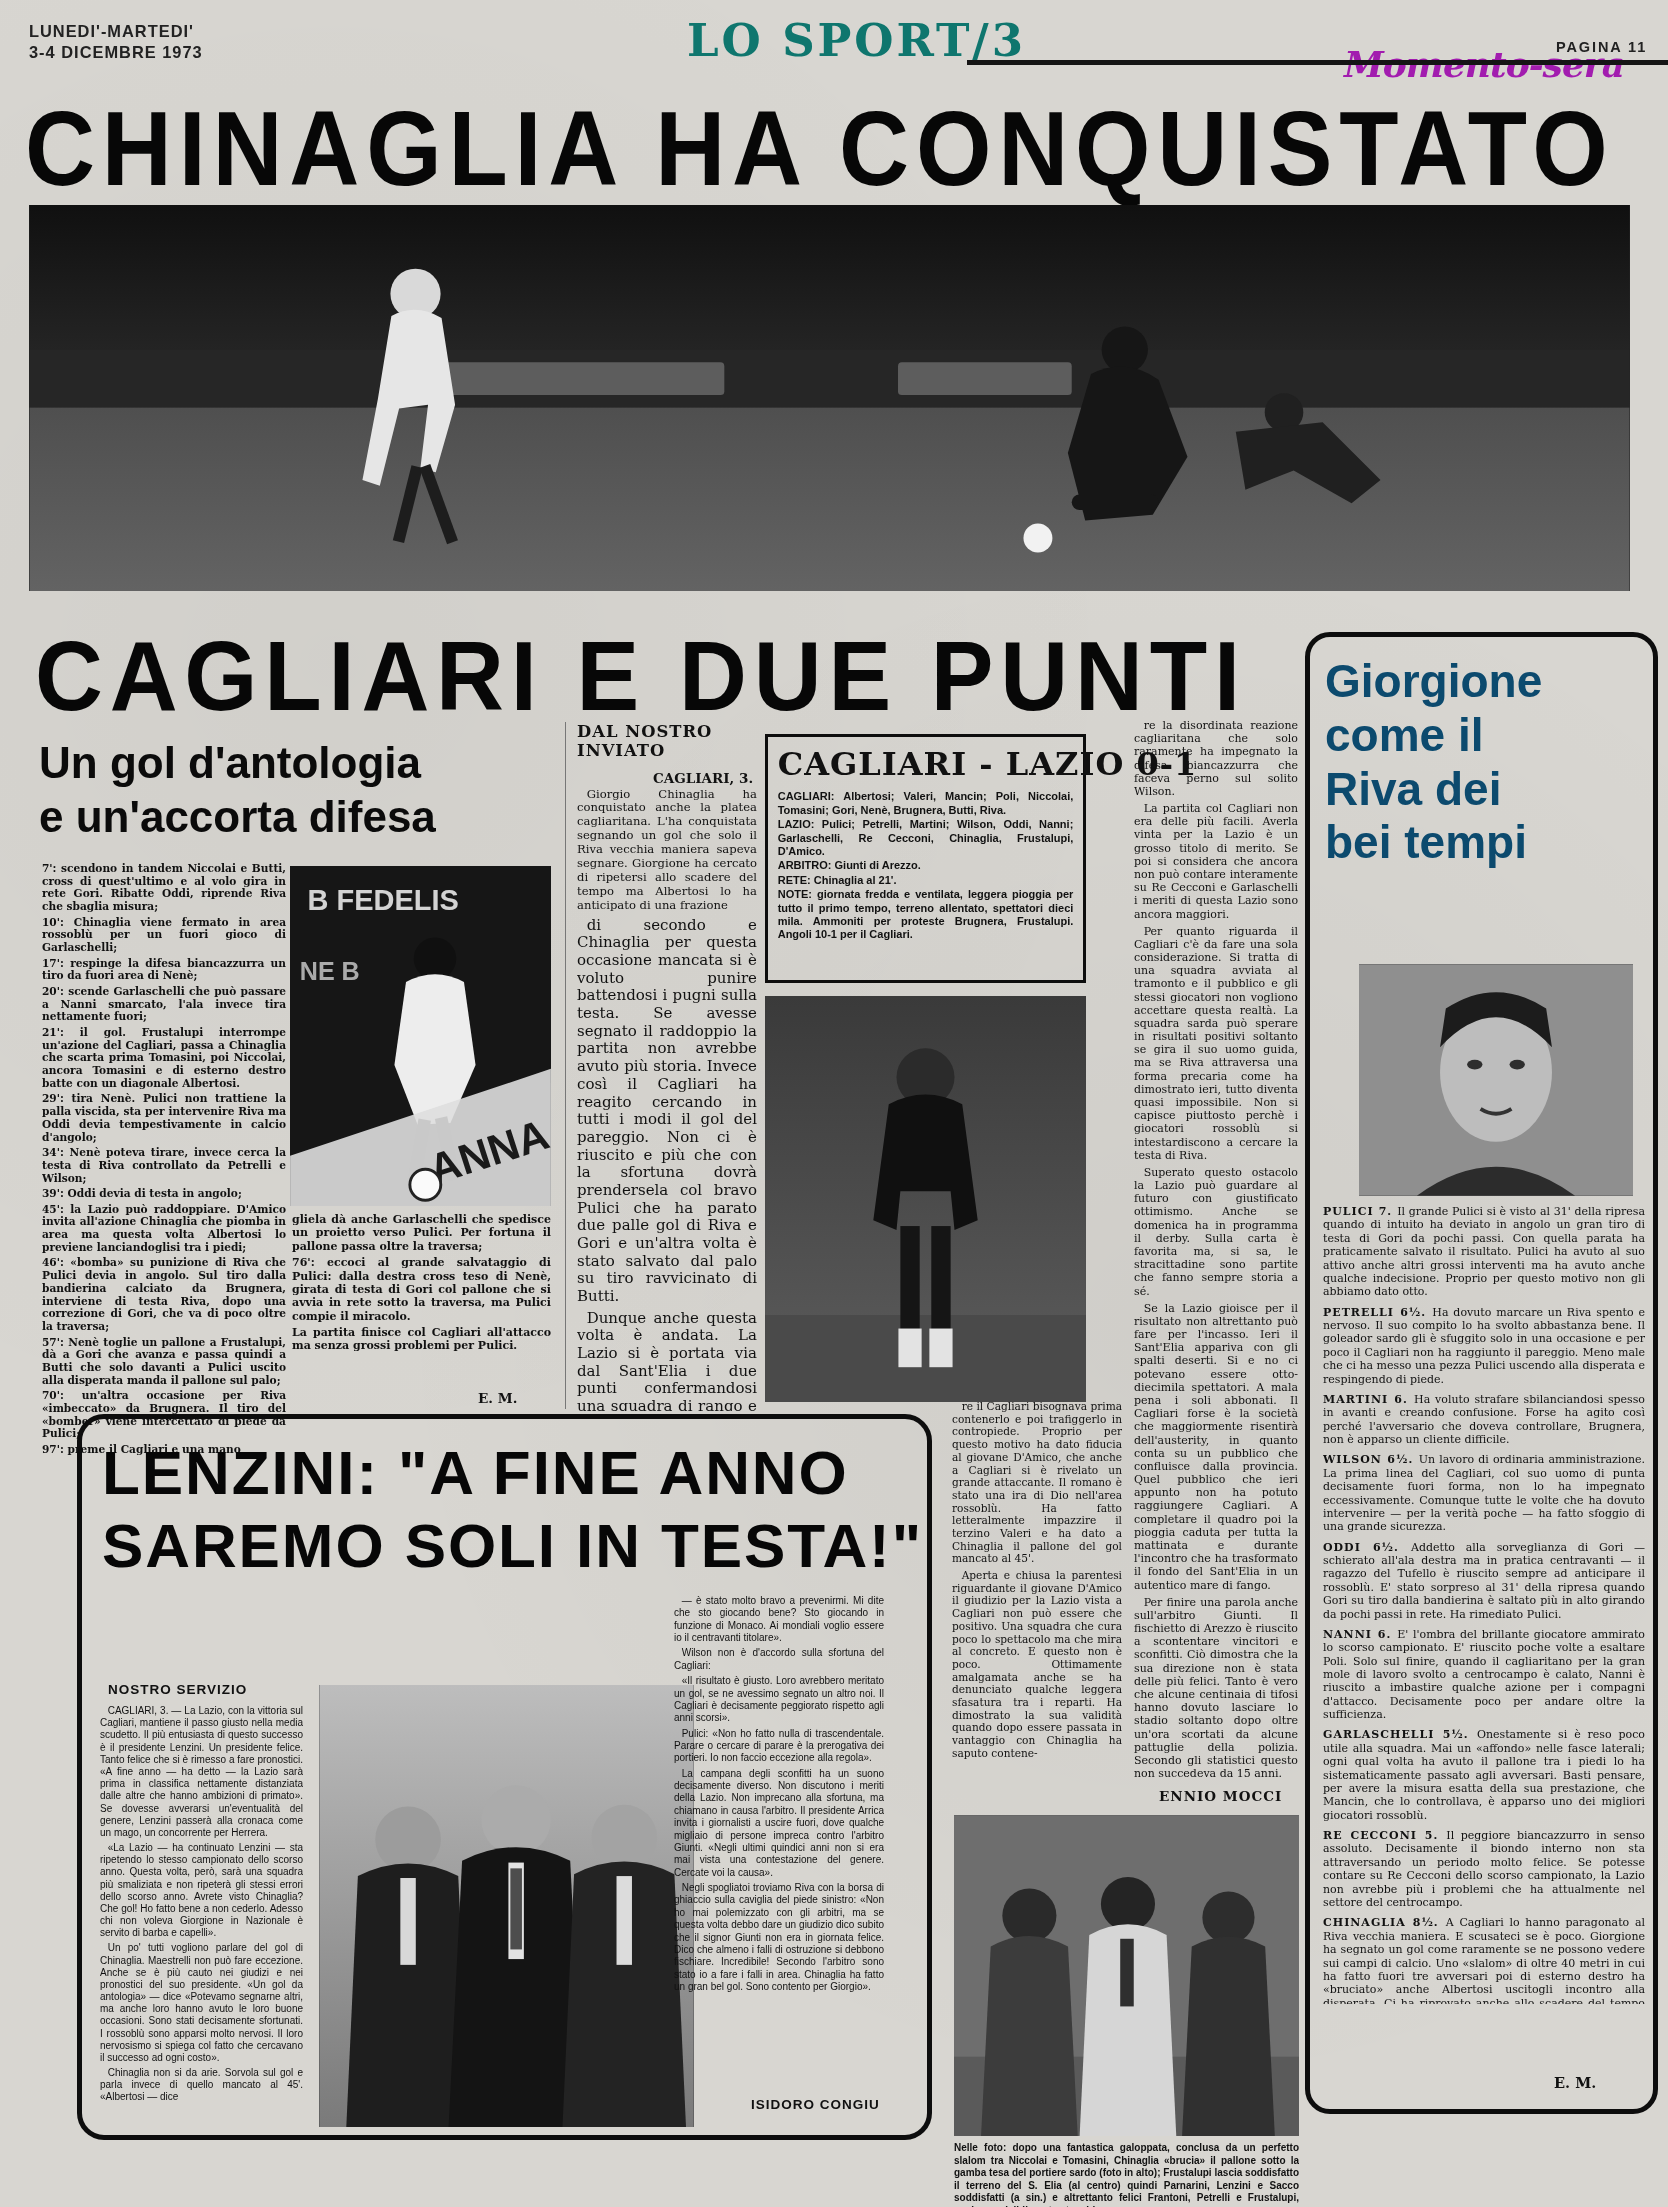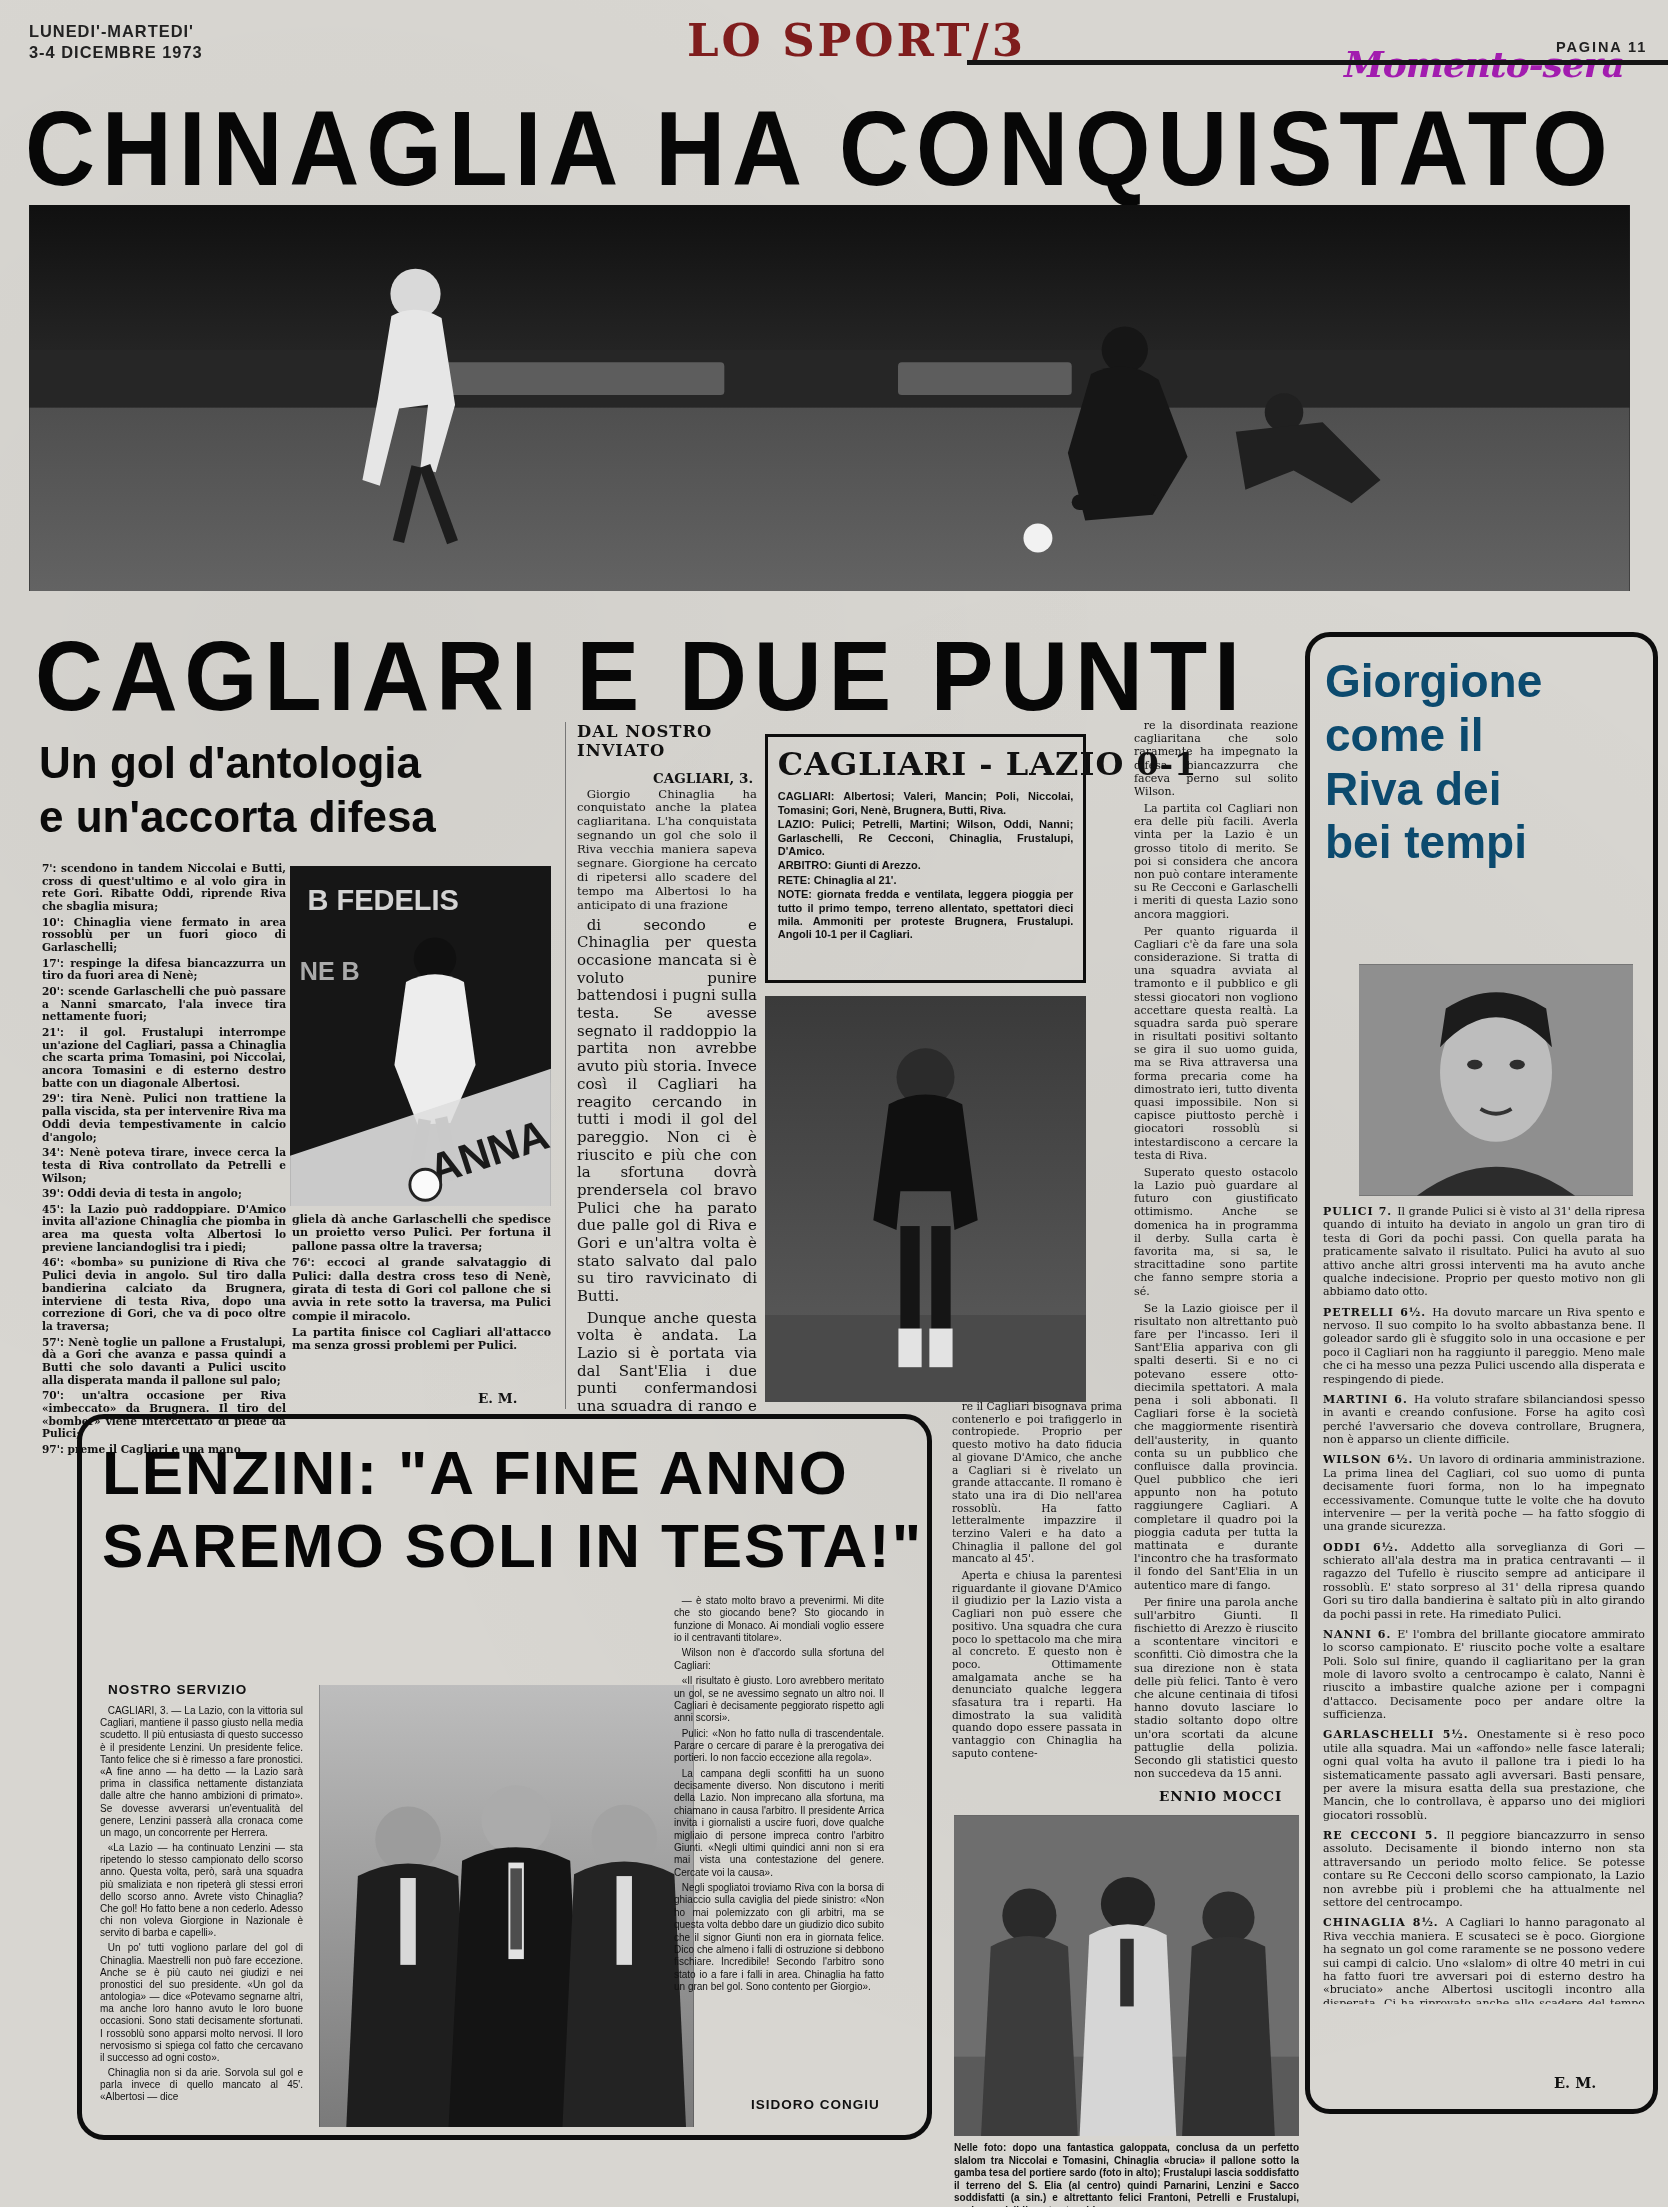--- a/index.html
+++ b/index.html
@@ -15,21 +15,21 @@
   .clip{overflow:hidden;}
   .just{text-align:justify;}
   .noise{
     background:
       radial-gradient(circle at 20% 30%, rgba(0,0,0,.03), transparent 40%),
       radial-gradient(circle at 70% 60%, rgba(0,0,0,.04), transparent 45%),
       #d8d6d1;
   }
   
   .dateblock{left:29px;top:21px;font-size:16.4px;font-weight:bold;letter-spacing:1px;line-height:1.25;color:#222;}
-  .section-title{left:687px;top:13.5px;font-size:45px;font-weight:bold;letter-spacing:2.9px;color:#7f1d1d;}
+  .section-title{left:687px;top:13.5px;font-size:45px;font-weight:bold;letter-spacing:2.9px;color:#0f766e;}
   .masthead{left:1344px;top:23px;font-size:36px;font-weight:bold;font-style:italic;letter-spacing:-1px;color:#a21caf;margin-top:20px;}
   .page-label{left:1556px;top:39px;font-size:14.5px;font-weight:bold;letter-spacing:1.9px;color:#222;}
   .header-rule{left:967px;top:60px;width:701px;height:4.8px;background:#151515;}
   
   .main-headline{left:25px;top:89px;font-size:97px;font-weight:bold;letter-spacing:6.8px;white-space:nowrap;color:#070707;transform:scaleY(1.08);transform-origin:top left;}
   .second-headline{left:35px;top:620px;font-size:94px;font-weight:bold;letter-spacing:6.8px;white-space:nowrap;color:#070707;transform:scaleY(1.05);transform-origin:top left;}
   .subhead{left:39px;font-size:44px;font-weight:bold;letter-spacing:0;color:#0b0b0b;white-space:nowrap;}
   
   .photo{background:#222;display:block;}
   

